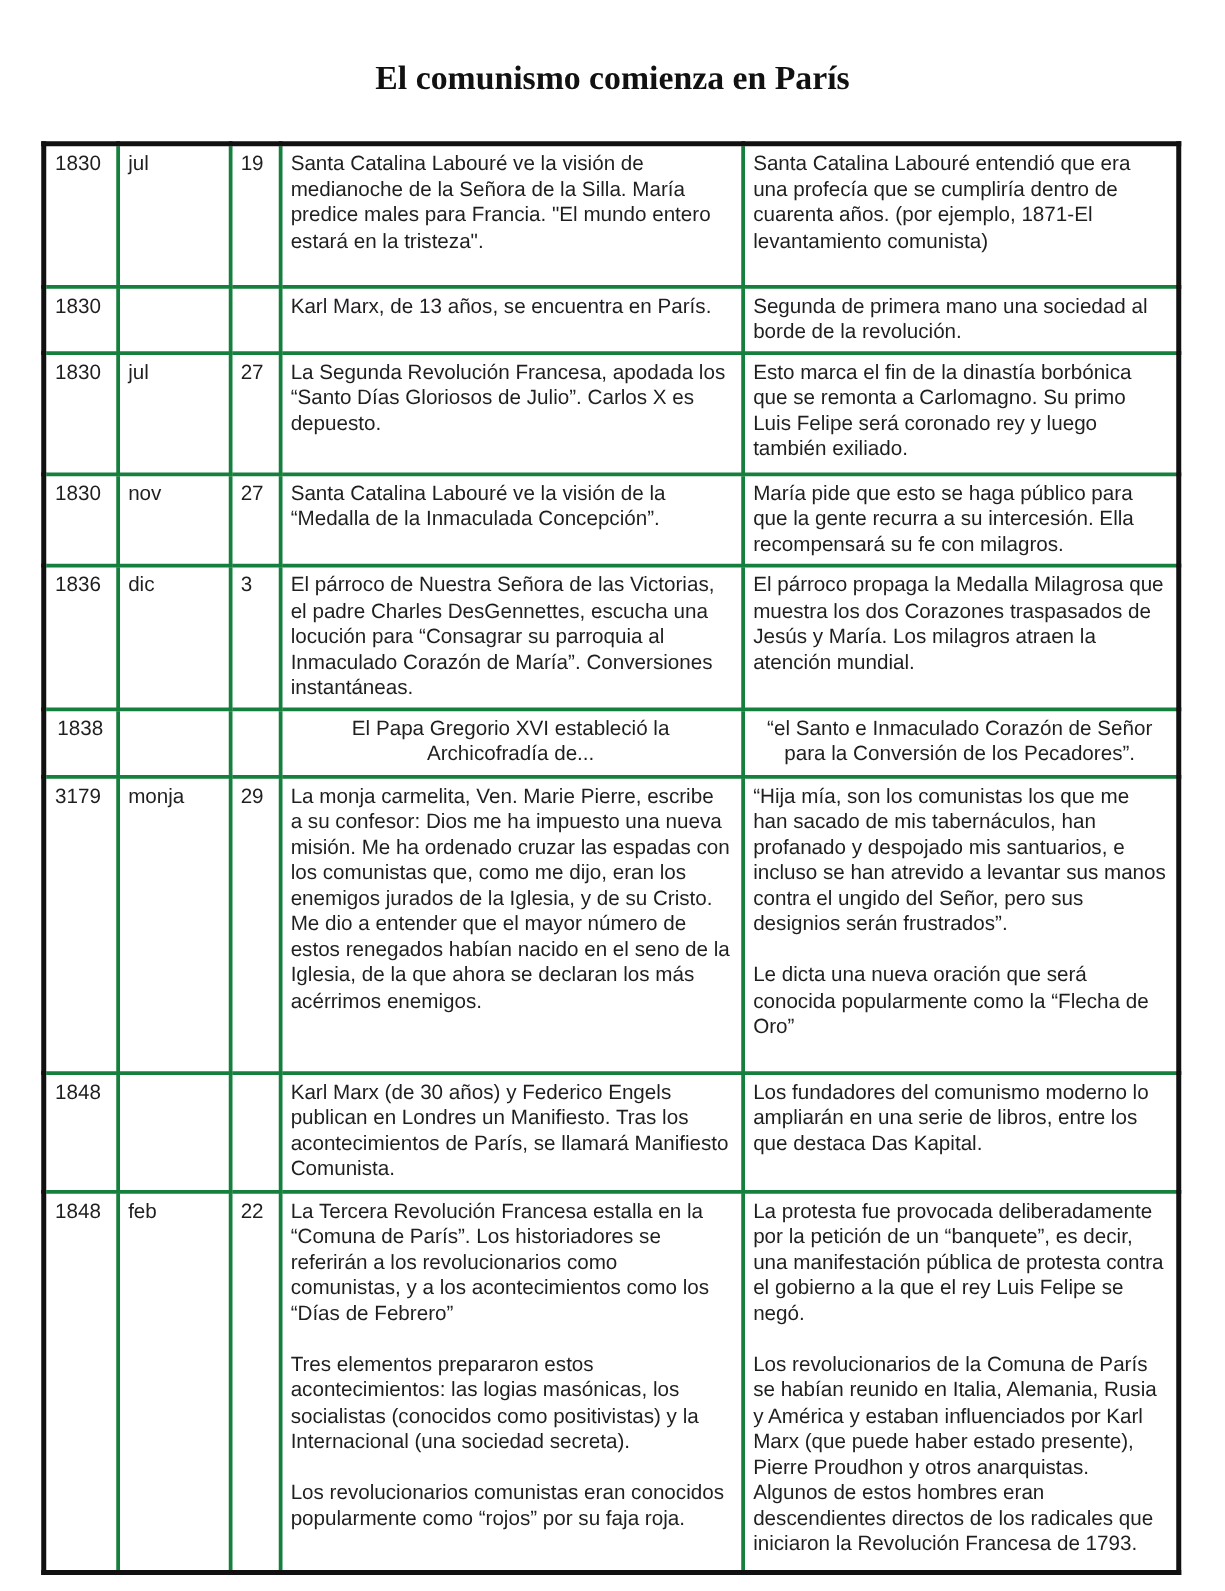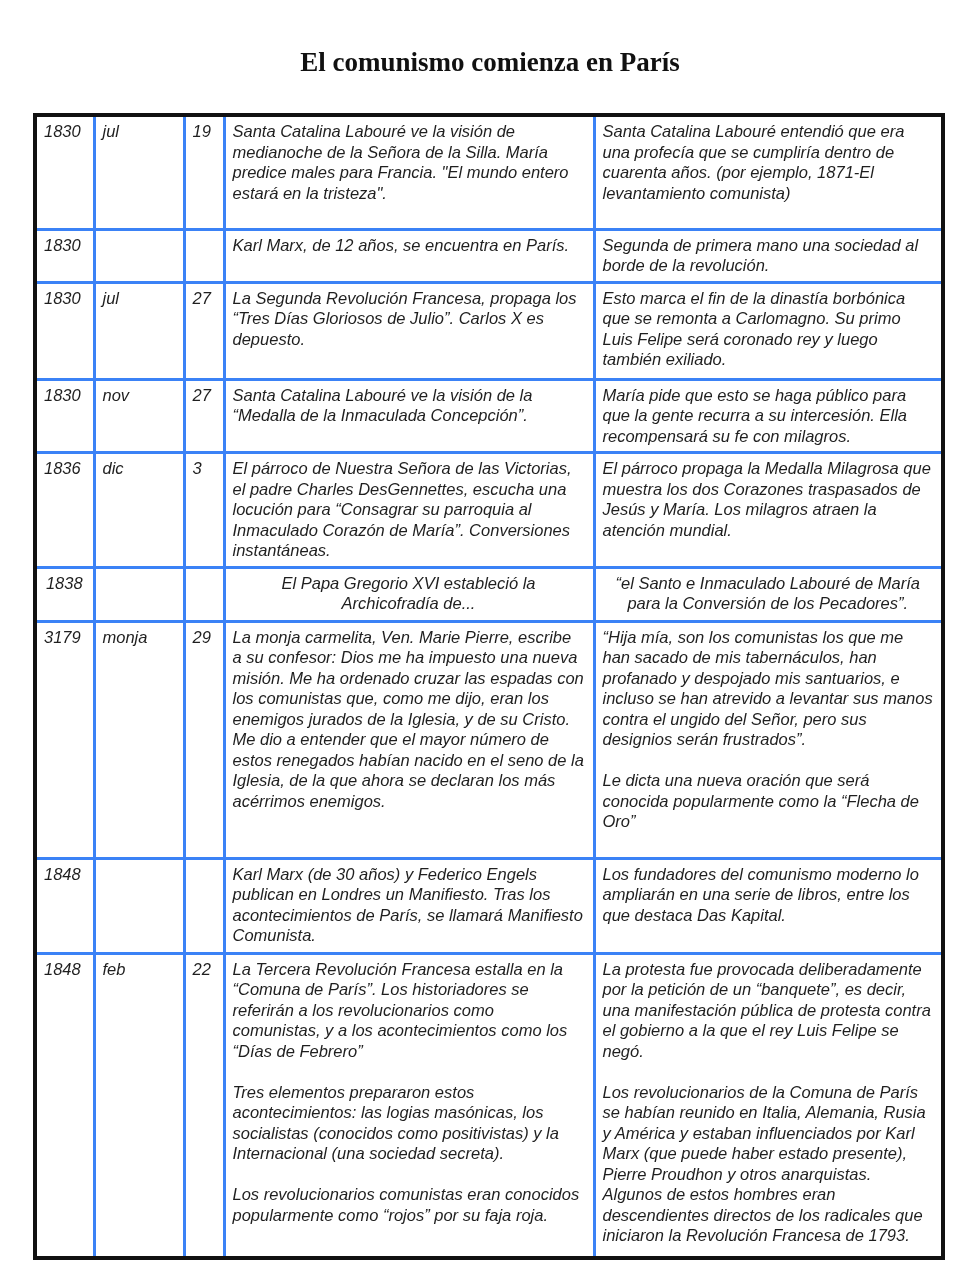--- a/index.html
+++ b/index.html
@@ -28,27 +28,26 @@
   table.timeline {
     position: absolute;
     top: 88px;
     left: 33px;
     width: 908px;
     border-collapse: collapse;
     table-layout: fixed;
     border: 4px solid #111111;
   }
   table.timeline td {
-    border: 3px solid #3b82f6;
+    border: 3px solid #15803d;
     vertical-align: top;
     padding: 4px 8px 5px 7px;
     font-size: 16.5px;
     line-height: 20.5px;
     overflow: hidden;
-    font-style: italic;
   }
   td.col-event, td.col-commentary { white-space: pre-line; }
   
   table.timeline tr:nth-child(1) { height: 114px; }
   table.timeline tr:nth-child(2) { height: 46px; }
   table.timeline tr:nth-child(3) { height: 97px; }
   table.timeline tr:nth-child(4) { height: 72px; }
   table.timeline tr:nth-child(5) { height: 113px; }
   table.timeline tr:nth-child(6) { height: 54px; text-align: center; }
   table.timeline tr:nth-child(7) { height: 237px; }
@@ -73,28 +72,28 @@
           <td class="col-year">1830</td>
           <td class="col-month">jul</td>
           <td class="col-day">19</td>
           <td class="col-event">Santa Catalina Labouré ve la visión de medianoche de la Señora de la Silla. María predice males para Francia. "El mundo entero estará en la tristeza".</td>
           <td class="col-commentary">Santa Catalina Labouré entendió que era una profecía que se cumpliría dentro de cuarenta años. (por ejemplo, 1871-El levantamiento comunista)</td>
         </tr>
         <tr>
           <td class="col-year">1830</td>
           <td class="col-month"></td>
           <td class="col-day"></td>
-          <td class="col-event">Karl Marx, de 12 años, se encuentra en París.</td>
+          <td class="col-event">Karl Marx, de 13 años, se encuentra en París.</td>
           <td class="col-commentary">Segunda de primera mano una sociedad al borde de la revolución.</td>
         </tr>
         <tr>
           <td class="col-year">1830</td>
           <td class="col-month">jul</td>
           <td class="col-day">27</td>
-          <td class="col-event">La Segunda Revolución Francesa, propaga los “Tres Días Gloriosos de Julio”. Carlos X es depuesto.</td>
+          <td class="col-event">La Segunda Revolución Francesa, apodada los “Santo Días Gloriosos de Julio”. Carlos X es depuesto.</td>
           <td class="col-commentary">Esto marca el fin de la dinastía borbónica que se remonta a Carlomagno. Su primo Luis Felipe será coronado rey y luego también exiliado.</td>
         </tr>
         <tr>
           <td class="col-year">1830</td>
           <td class="col-month">nov</td>
           <td class="col-day">27</td>
           <td class="col-event">Santa Catalina Labouré ve la visión de la “Medalla de la Inmaculada Concepción”.</td>
           <td class="col-commentary">María pide que esto se haga público para que la gente recurra a su intercesión. Ella recompensará su fe con milagros.</td>
         </tr>
         <tr>
@@ -102,21 +101,21 @@
           <td class="col-month">dic</td>
           <td class="col-day">3</td>
           <td class="col-event">El párroco de Nuestra Señora de las Victorias, el padre Charles DesGennettes, escucha una locución para “Consagrar su parroquia al Inmaculado Corazón de María”. Conversiones instantáneas.</td>
           <td class="col-commentary">El párroco propaga la Medalla Milagrosa que muestra los dos Corazones traspasados de Jesús y María. Los milagros atraen la atención mundial.</td>
         </tr>
         <tr>
           <td class="col-year">1838</td>
           <td class="col-month"></td>
           <td class="col-day"></td>
           <td class="col-event">El Papa Gregorio XVI estableció la Archicofradía de...</td>
-          <td class="col-commentary">“el Santo e Inmaculado Labouré de María para la Conversión de los Pecadores”.</td>
+          <td class="col-commentary">“el Santo e Inmaculado Corazón de Señor para la Conversión de los Pecadores”.</td>
         </tr>
         <tr>
           <td class="col-year">3179</td>
           <td class="col-month">monja</td>
           <td class="col-day">29</td>
           <td class="col-event">La monja carmelita, Ven. Marie Pierre, escribe a su confesor: Dios me ha impuesto una nueva misión. Me ha ordenado cruzar las espadas con los comunistas que, como me dijo, eran los enemigos jurados de la Iglesia, y de su Cristo. Me dio a entender que el mayor número de estos renegados habían nacido en el seno de la Iglesia, de la que ahora se declaran los más acérrimos enemigos.</td>
           <td class="col-commentary">“Hija mía, son los comunistas los que me han sacado de mis tabernáculos, han profanado y despojado mis santuarios, e incluso se han atrevido a levantar sus manos contra el ungido del Señor, pero sus designios serán frustrados”.
 
 Le dicta una nueva oración que será conocida popularmente como la “Flecha de Oro”</td>
         </tr>

